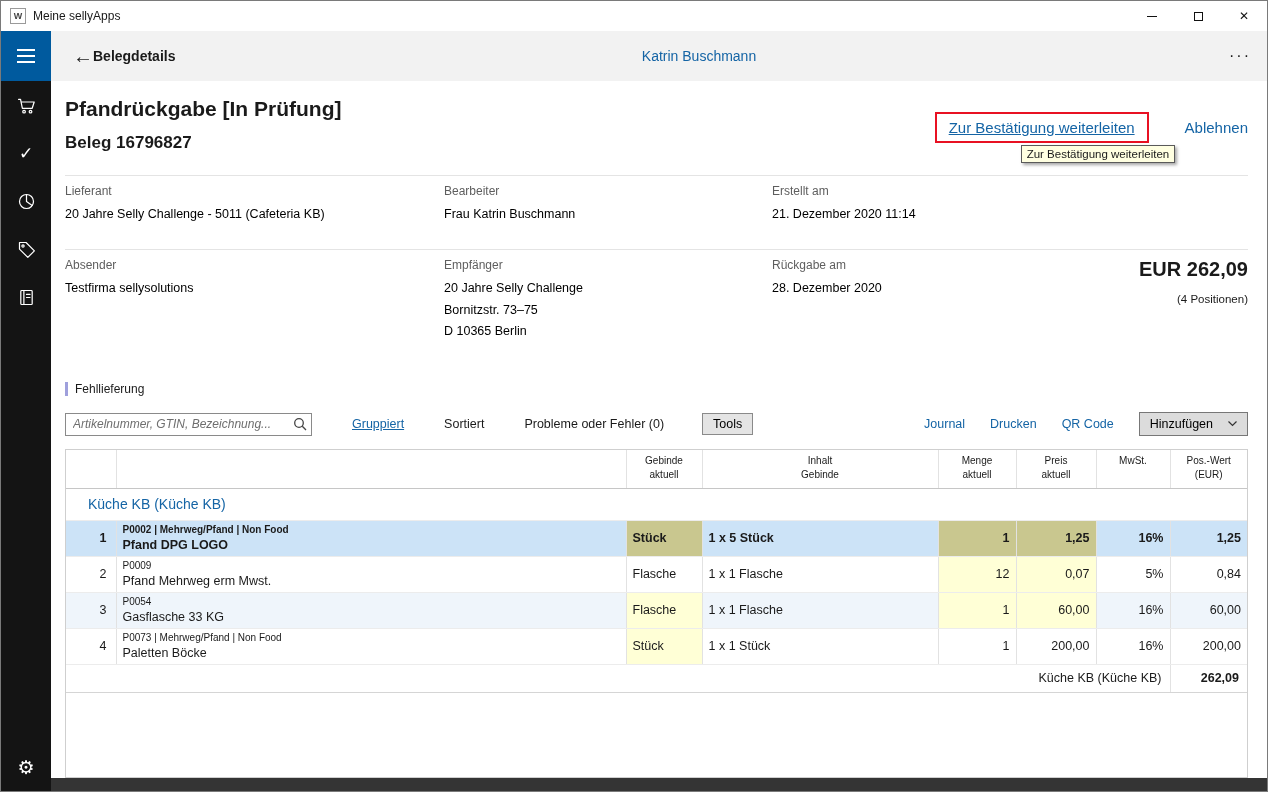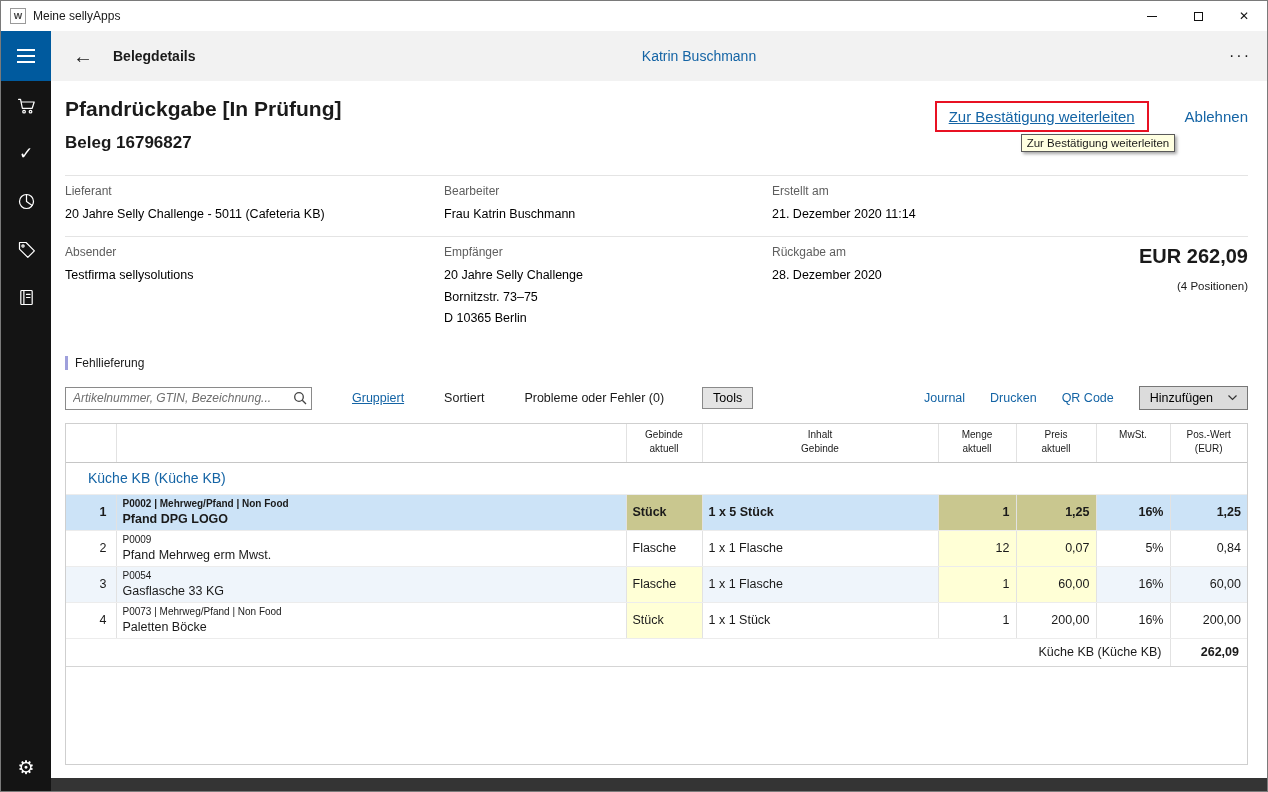--- a/index.html
+++ b/index.html
@@ -25,41 +25,41 @@
   .hamburger span{width:18px;height:2px;background:#fff;display:block}
   .side-icon{width:50px;height:48px;display:flex;align-items:center;justify-content:center;color:#fff;font-size:17px}
   .side-icon:first-of-type{margin-top:8px}
   .side-icon svg{width:21px;height:21px;stroke:#fff;fill:none;stroke-width:1.4;stroke-linecap:round;stroke-linejoin:round}
   .side-gear{margin-top:auto;margin-bottom:10px;font-size:19px;height:28px}
 
   
   .main{flex:1;display:flex;flex-direction:column;min-width:0}
   .appheader{flex:0 0 50px;background:var(--header-bg,#F2F2F2);display:flex;align-items:center;padding:0 16px;position:relative}
   .back-arrow{font-size:20px;line-height:1;margin-left:6px;cursor:pointer}
-  .appheader-title{font-weight:bold;font-size:14px;margin-left:20px}
+  .appheader-title{font-weight:bold;font-size:14px;}
   .appheader-user{position:absolute;left:calc(50% + 40px);transform:translateX(-50%);color:var(--accent-blue,#1464A5);font-size:14px;cursor:pointer}
   .more-btn{margin-left:auto;font-size:16px;letter-spacing:2px;cursor:pointer}
 
   .content{flex:1;background:#fff;padding:8px 19px 0 14px;display:flex;flex-direction:column;min-height:0}
   .statusbar{flex:0 0 13px;background:var(--statusbar-bg,#343434)}
 
   
-  .doc-head{display:flex;justify-content:space-between;align-items:flex-start}
+  .doc-head{display:flex;justify-content:space-between;align-items:center}
   .doc-title{font-size:21px;font-weight:bold;margin-top:8px}
   .doc-subtitle{font-size:17px;margin-top:12px;font-weight:bold}
   .doc-actions{display:flex;align-items:flex-start;margin-top:12px}
   .forward-wrap{position:relative;border:2px solid var(--focus-red,#E81123);padding:5px 12px}
   .link{color:var(--accent-blue,#1464A5);cursor:pointer}
   .forward-link{font-size:15px;text-decoration:underline;white-space:nowrap}
   .tooltip{position:absolute;top:calc(100% + 4px);left:84px;background:var(--tooltip-bg,#FFFFE1);border:1px solid #5a5a5a;padding:2px 5px;font-size:11.5px;white-space:nowrap;box-shadow:2px 2px 3px rgba(0,0,0,.35);z-index:5}
   .reject-link{font-size:15px;margin-left:36px;margin-top:7px;white-space:nowrap}
 
   
   .fields{margin-top:22px;border-top:1px solid #e4e4e4}
-  .fields-row{display:grid;grid-template-columns:379px 328px 1fr 170px;padding:8px 0 11px}
+  .fields-row{display:grid;grid-template-columns:379px 328px 1fr 170px;padding:8px 0 24px}
   .fields-row.first{border-bottom:1px solid #e4e4e4}
   .f-label{font-size:12px;color:#5e5e5e;margin-bottom:6px}
   .f-value{font-size:12.5px;color:#000;line-height:1.7}
   .pre{white-space:pre-line}
   .total-cell{text-align:right}
   .total-amount{font-size:20px;font-weight:bold;white-space:nowrap}
   .total-sub{font-size:11.5px;margin-top:12px}
 
   
   .tag-row{display:flex;margin-top:16px}

